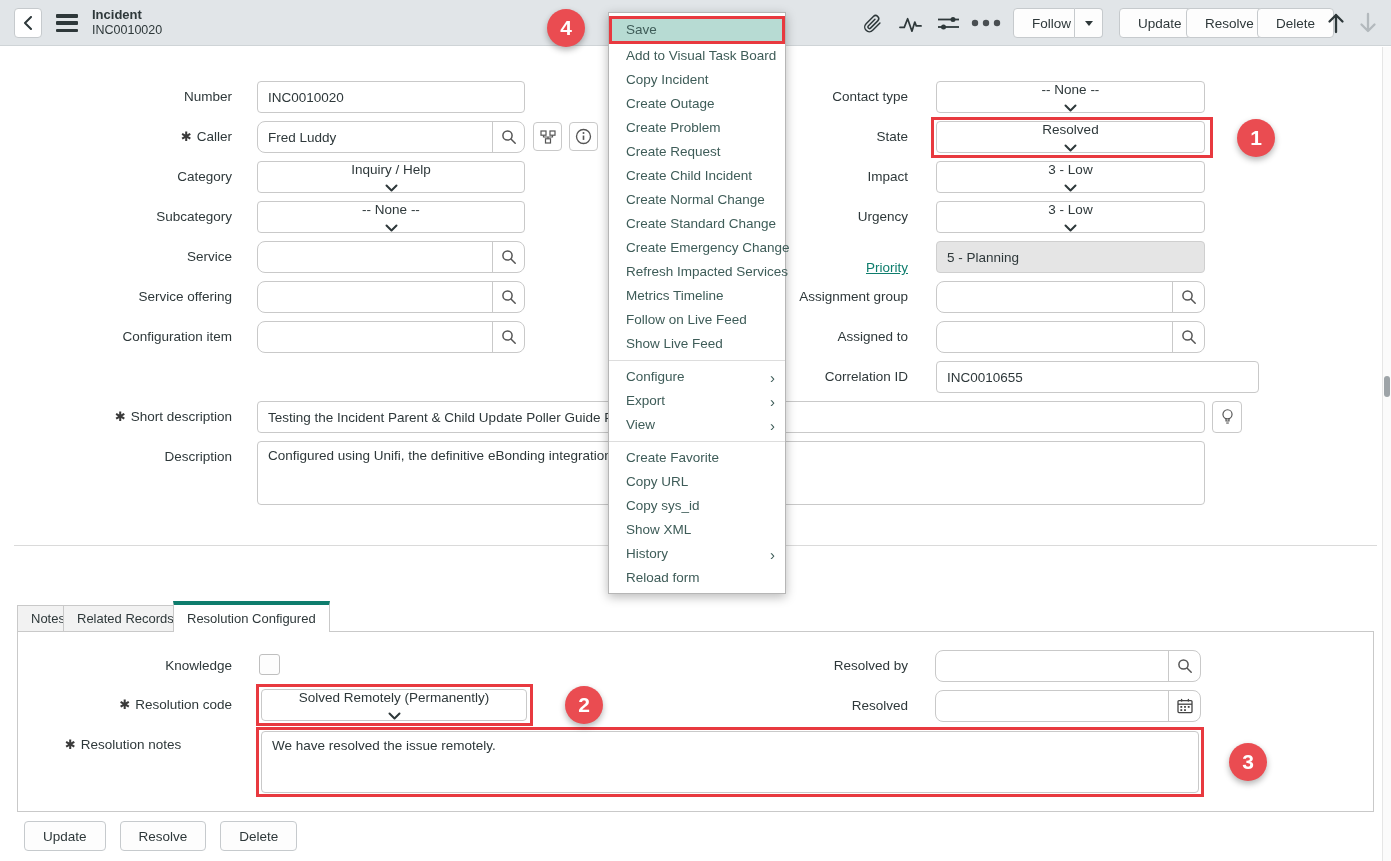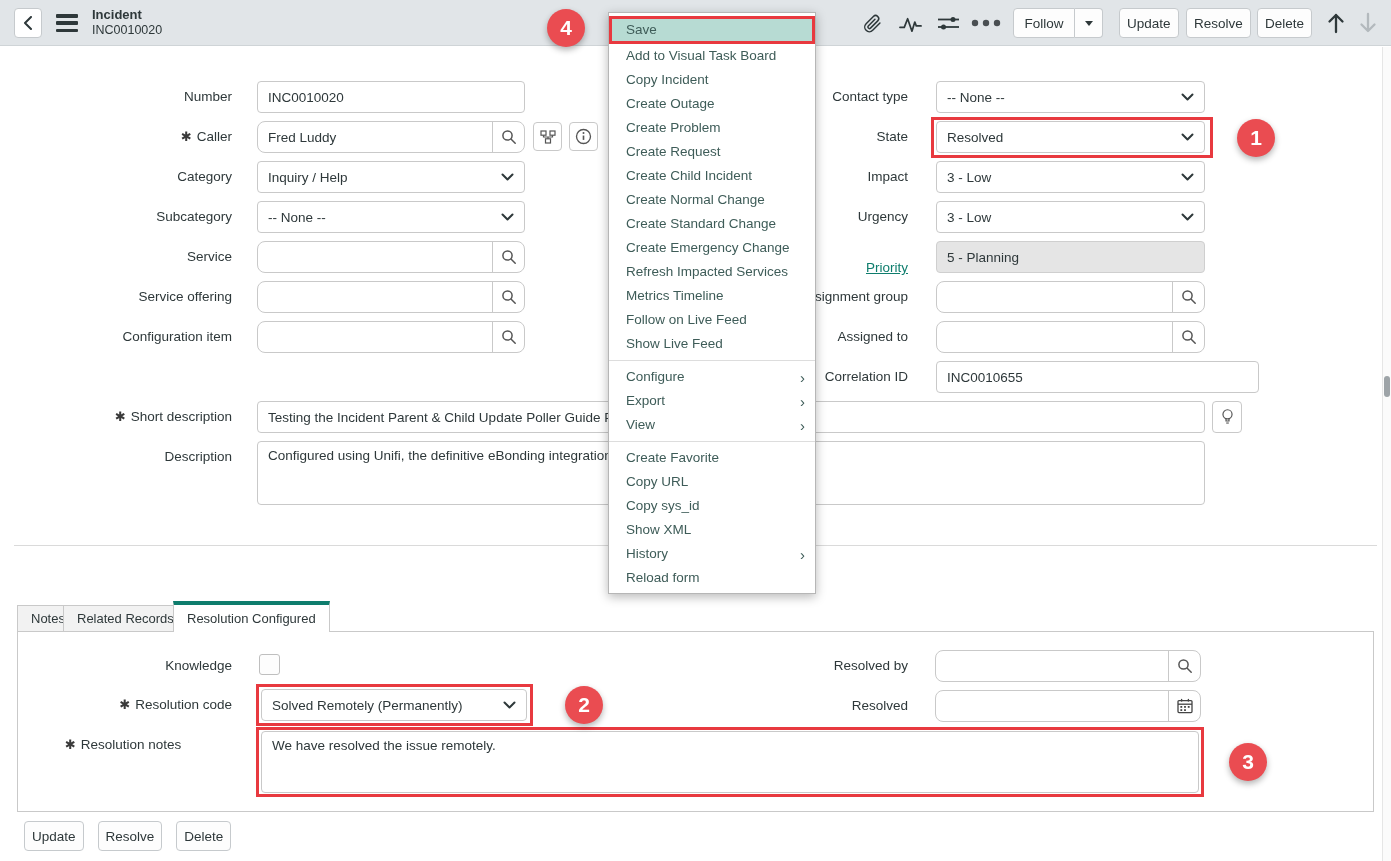--- a/index.html
+++ b/index.html
@@ -16,21 +16,21 @@
   .hamburger { position:absolute; left:56px; top:14px; width:22px; height:18px;
                display:flex; flex-direction:column; justify-content:space-between; cursor:pointer; }
   .hamburger div { height:3.5px; background:#2e383a; border-radius:1px; }
   .hdr-title { position:absolute; left:92px; top:7px; font-size:13px; font-weight:700; line-height:16px; }
   .hdr-sub   { position:absolute; left:92px; top:23px; font-size:12.5px; line-height:15px; }
   .hdr-icons { position:absolute; left:853px; top:8px; height:30px; display:flex; align-items:center; }
   .icon-btn { width:38px; height:30px; display:flex; align-items:center; justify-content:center;
               background:transparent; border:none; cursor:pointer; }
   .btn { height:30px; background:#fdfdfd; border:1px solid #c6cacd; border-radius:4px;
          font-family:"Liberation Sans",sans-serif; font-size:13.5px; color:#2e383a;
-         padding:0 7px; cursor:pointer; }
+         padding:0 18px; cursor:pointer; }
   .follow-group { position:absolute; left:1013px; top:8px; display:flex; }
   .follow-main { border-radius:4px 0 0 4px; width:62px; }
   .follow-caret { border-radius:0 4px 4px 0; border-left:none; width:28px; padding:0;
                   display:flex; align-items:center; justify-content:center; }
   .caret-tri { width:0; height:0; border-left:4.5px solid transparent; border-right:4.5px solid transparent;
                border-top:5.5px solid #2e383a; }
   .hdr-update { position:absolute; left:1119px; top:8px; }
   .hdr-resolve { position:absolute; left:1186px; top:8px; }
   .hdr-delete { position:absolute; left:1257px; top:8px; }
   .nav-arrow { position:absolute; top:8px; width:32px; height:30px; background:transparent; border:none;
@@ -38,21 +38,21 @@
 
   
   .flabel { position:absolute; width:218px; text-align:right; font-size:13.5px; color:#2e383a;
             white-space:nowrap; }
   .flabel .req { font-size:13px; color:#3a3a3a; margin-right:5px; }
   .flabel-l { left:14px; }
   .flabel-r { left:690px; }
   .inp { position:absolute; height:32px; border:1px solid #c9c9c9; border-radius:4px; background:#fff;
          font-family:"Liberation Sans",sans-serif; font-size:13.5px; color:#2e383a; padding:0 10px; }
   .sel { position:absolute; height:32px; border:1px solid #c9c9c9; border-radius:4px; background:#fff;
-         display:flex; align-items:center; padding:0 10px; font-size:13.5px; cursor:pointer; }
+         display:flex; align-items:center; padding:0 10px; font-size:13.5px; cursor:pointer;flex-direction:column; }
   .sel .val { flex:1; white-space:nowrap; overflow:hidden; }
   .sel .chev { flex:none; display:flex; }
   .refgroup { position:absolute; height:32px; border:1px solid #c9c9c9; border-radius:8px; background:#fff;
               display:flex; }
   .refgroup input { flex:1; border:none; outline:none; background:transparent; padding:0 10px;
                     font-family:"Liberation Sans",sans-serif; font-size:13.5px; color:#2e383a; min-width:0; }
   .refgroup .refbtn { width:32px; border:none; border-left:1px solid #c9c9c9; background:transparent;
                       display:flex; align-items:center; justify-content:center; cursor:pointer; }
   .sq-btn { position:absolute; width:29px; height:29px; background:#fff; border:1px solid #c9c9c9;
             border-radius:4px; display:flex; align-items:center; justify-content:center; cursor:pointer; }
@@ -71,21 +71,21 @@
                 z-index:3; }
   .tab-panel { position:absolute; left:17px; top:631px; width:1357px; height:181px;
                border:1px solid #c9c9c9; background:#fff; }
   .checkbox { position:absolute; width:21px; height:21px; border:1px solid #bfbfbf; border-radius:3px;
               background:#fdfdfd; cursor:pointer; }
 
   
   .footer-btns { position:absolute; left:24px; top:821px; display:flex; gap:14px; }
 
   
-  .ctx-menu { position:absolute; left:608px; top:12px; width:208px; background:#fff;
+  .ctx-menu { position:absolute; left:608px; top:12px; width:178px; background:#fff;
               border:1px solid #b6b6b6; box-shadow:0 3px 10px rgba(0,0,0,.28); z-index:50;
               padding:3px 0; }
   .ctx-item { height:24px; line-height:24px; padding-left:17px; padding-right:10px; font-size:13.5px;
               color:#3e5c58; cursor:pointer; white-space:nowrap; display:flex; align-items:center; }
   .ctx-item .lbl { flex:1; }
   .ctx-item .sub { flex:none; font-size:15px; color:#3e5c58; line-height:1; }
   .ctx-save { background:#b7dbd3; border:3px solid #e8393f; height:28px; line-height:22px;
               padding-left:14px; }
   .ctx-div { height:1px; background:#ddd; margin:4px 0; }
 

